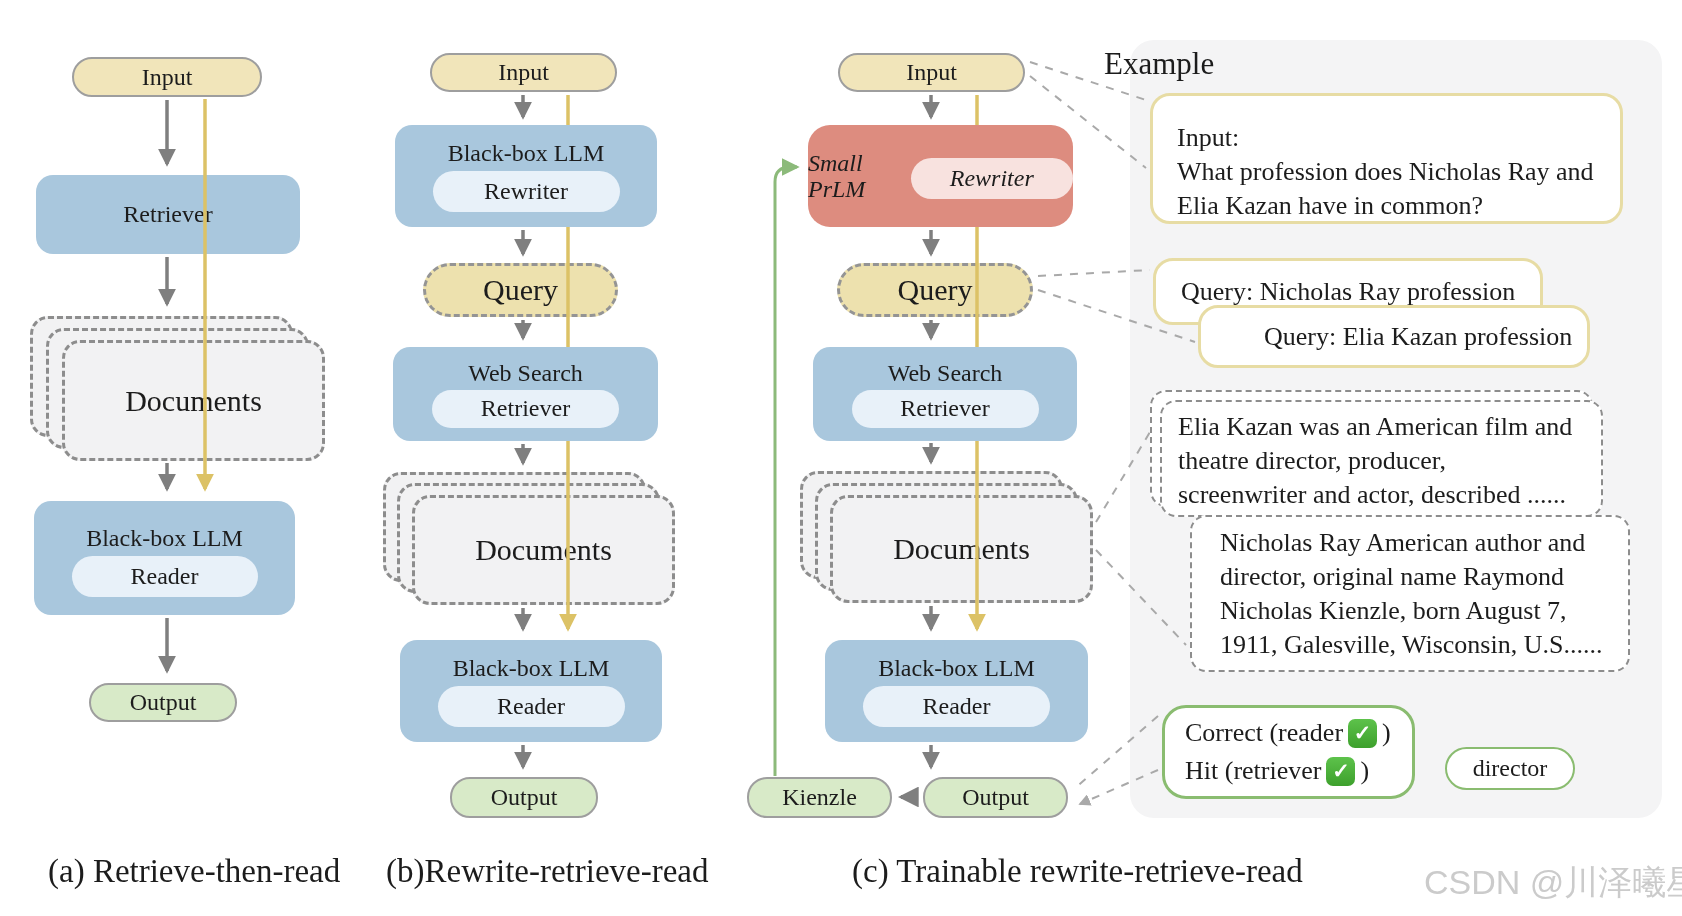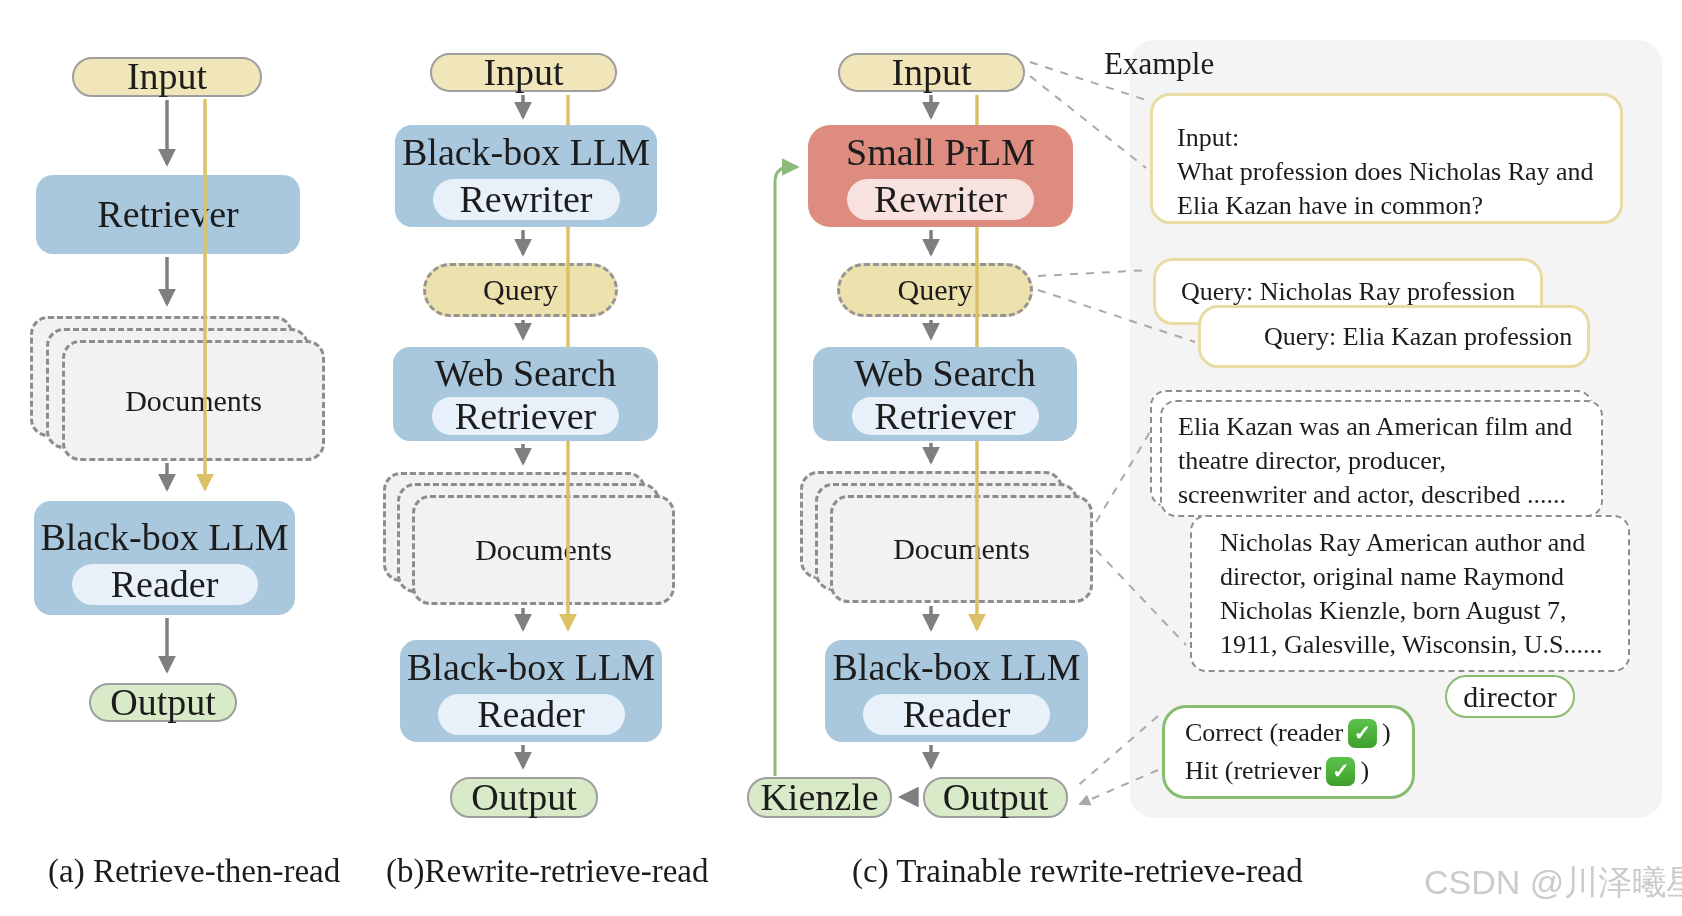--- a/index.html
+++ b/index.html
@@ -4,25 +4,25 @@
 <style>
   html,body{margin:0;padding:0;background:#ffffff;}
   #canvas{position:relative;width:1682px;height:916px;background:#ffffff;overflow:hidden;
           font-family:"Liberation Serif",serif;color:#1c1c1c;}
   svg.layer{position:absolute;left:0;top:0;pointer-events:none;}
   #svg-mid{z-index:2;}
   #svg-top{z-index:4;}
 
   
   .node{position:absolute;display:flex;align-items:center;justify-content:center;
-        font-size:38px;line-height:1.1;box-sizing:border-box;z-index:3;}
+        font-size:24px;line-height:1.1;box-sizing:border-box;z-index:3;}
   .tan-pill{background:#f1e5ba;border:2px solid #9e9e9e;border-radius:21px;}
   .green-pill{background:#d8eac8;border:2px solid #9e9e9e;border-radius:20px;}
   .blue-box{background:#a9c7dd;border-radius:17px;flex-direction:column;}
-  .red-box{background:#dd8c7f;border-radius:22px;flex-direction:column;}
+  .red-box{background:#dd8c7f;border-radius:22px;flex-direction:row;font-style:italic;}
   .sub-pill{display:flex;align-items:center;justify-content:center;width:187px;height:41px;
             border-radius:21px;margin-top:5px;}
   .blue-box .sub-pill{background:#e8f1f9;}
   .red-box .sub-pill{background:#f8e2df;}
   .qpill{position:absolute;display:flex;align-items:center;justify-content:center;
          font-size:30px;background:#ede1ae;border:3px dashed #949494;border-radius:27px;
          box-sizing:border-box;z-index:1;}
   .docs{position:absolute;display:flex;align-items:center;justify-content:center;
         font-size:30px;background:#f2f2f3;border:3px dashed #8d8d8d;border-radius:18px;
         box-sizing:border-box;z-index:1;}
@@ -78,22 +78,22 @@
   #ex-d1-layer{left:1150px;top:390px;width:443px;height:117px;border:2.5px dashed #8d8d8d;
                border-radius:16px;background:#ffffff;}
   #ex-d1{left:1160px;top:400px;width:443px;height:117px;border:2.5px dashed #8d8d8d;
          border-radius:16px;font-size:26px;line-height:34px;padding:8px 10px 0 16px;}
   #ex-d2{left:1190px;top:515px;width:440px;height:157px;border:2.5px dashed #8d8d8d;
          border-radius:16px;font-size:26px;line-height:34px;padding:9px 8px 0 28px;}
   #ex-result{left:1162px;top:705px;width:253px;height:94px;border:3px solid #8abc70;
              border-radius:24px;font-size:26px;display:flex;flex-direction:column;
              justify-content:center;padding-left:20px;}
   #ex-result .res-line{display:flex;align-items:center;height:38px;}
-  #ex-director{left:1445px;top:675px;width:130px;height:43px;border:2.5px solid #8abc70;
-               border-radius:22px;font-size:30px;display:flex;align-items:center;justify-content:center;}
+  #ex-director{left:1445px;top:747px;width:130px;height:43px;border:2.5px solid #8abc70;
+               border-radius:22px;font-size:24px;display:flex;align-items:center;justify-content:center;}
   .check-icon{display:inline-flex;width:29px;height:29px;margin:0 5px;
               background:linear-gradient(#5dc24b,#3da02c);border-radius:7px;
               align-items:center;justify-content:center;flex:0 0 auto;}
   .check-icon::before{content:"✓";color:#ffffff;font-weight:bold;font-size:21px;
               font-family:"Liberation Sans",sans-serif;}
 
   
   .caption{position:absolute;font-size:33px;z-index:3;white-space:nowrap;}
   #cap-a{left:48px;top:853px;}
   #cap-b{left:386px;top:853px;}

